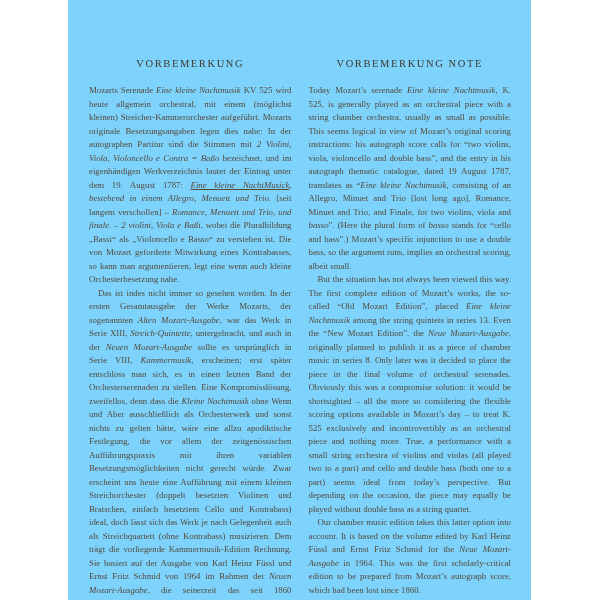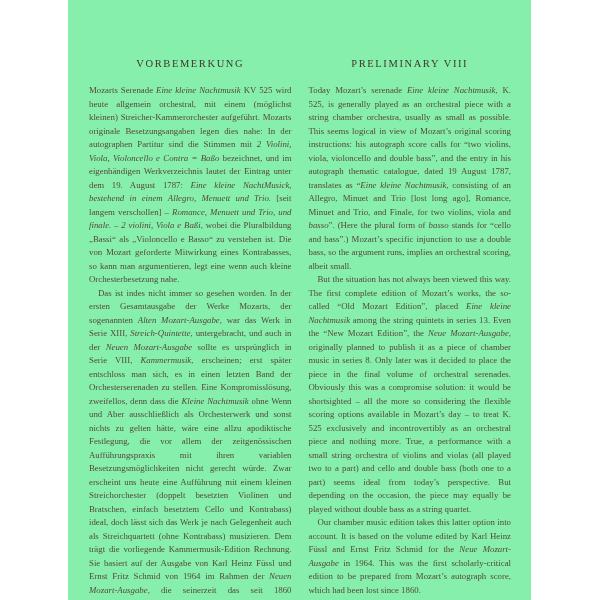--- a/index.html
+++ b/index.html
@@ -7,21 +7,21 @@
     width: 600px; height: 600px;
     background: #ffffff;
     position: relative;
     font-family: "Liberation Serif", "DejaVu Serif", serif;
     overflow: hidden;
   }
   .paper {
     position: absolute;
     left: 68px; top: 0;
     width: 463px; height: 600px;
-    background: #86efac;
+    background: #7dd3fc;
     box-sizing: border-box;
     padding: 0 20px 0 21px;
   }
   .columns {
     display: flex;
     gap: 17px;
   }
   .col {
     flex: 1 1 0;
     min-width: 0;
@@ -39,39 +39,39 @@
     color: #55493a;
     font-size: 8.8px;
     line-height: 13.5px;
   }
   .body-text p.para {
     margin: 0;
     text-align: justify;
   }
   .body-text p.para.indent { text-indent: 9px; font-family: Liberation Serif, serif; }
   .it { font-style: italic; }
-  .ul { text-underline-offset: 1px; }
+  .ul { text-decoration: underline; text-underline-offset: 1px; }
 </style>
 </head>
 <body>
 
 <div class="paper">
   <div class="columns">
 
     <div class="col">
       <h2 class="heading">VORBEMERKUNG</h2>
       <div class="body-text">
           <p class="para"><span>Mozarts Serenade </span><span class="it">Eine kleine Nachtmusik</span><span> KV 525 wird heute allgemein orchestral, mit einem (möglichst kleinen) Streicher-Kammerorchester aufgeführt. Mozarts originale Besetzungsangaben legen dies nahe: In der autographen Partitur sind die Stimmen mit </span><span class="it">2 Violini, Viola, Violoncello e Contra = Baßo</span><span> bezeichnet, und im eigenhändigen Werkverzeichnis lautet der Eintrag unter dem 19. August 1787: </span><span class="it ul">Eine kleine NachtMusick</span><span class="it">, bestehend in einem Allegro, Menuett und Trio.</span><span> [seit langem verschollen] – </span><span class="it">Romance, Menuett und Trio, und finale. – 2 violini, Viola e Baßi</span><span>, wobei die Pluralbildung „Bassi“ als „Violoncello e Basso“ zu verstehen ist. Die von Mozart geforderte Mitwirkung eines Kontrabasses, so kann man argumentieren, legt eine wenn auch kleine Orchesterbesetzung nahe.</span></p>
           <p class="para indent"><span>Das ist indes nicht immer so gesehen worden. In der ersten Gesamtausgabe der Werke Mozarts, der sogenannten </span><span class="it">Alten Mozart-Ausgabe</span><span>, war das Werk in Serie XIII, </span><span class="it">Streich-Quintette</span><span>, untergebracht, und auch in der </span><span class="it">Neuen Mozart-Ausgabe</span><span> sollte es ursprünglich in Serie VIII, </span><span class="it">Kammermusik</span><span>, erscheinen; erst später entschloss man sich, es in einen letzten Band der Orchesterserenaden zu stellen. Eine Kompromisslösung, zweifellos, denn dass die </span><span class="it">Kleine Nachtmusik</span><span> ohne Wenn und Aber ausschließlich als Orchesterwerk und sonst nichts zu gelten hätte, wäre eine allzu apodiktische Festlegung, die vor allem der zeitgenössischen Aufführungspraxis mit ihren variablen Besetzungsmöglichkeiten nicht gerecht würde. Zwar erscheint uns heute eine Aufführung mit einem kleinen Streichorchester (doppelt besetzten Violinen und Bratschen, einfach besetztem Cello und Kontrabass) ideal, doch lässt sich das Werk je nach Gelegenheit auch als Streichquartett (ohne Kontrabass) musizieren. Dem trägt die vorliegende Kammermusik-Edition Rechnung. Sie basiert auf der Ausgabe von Karl Heinz Füssl und Ernst Fritz Schmid von 1964 im Rahmen der </span><span class="it">Neuen Mozart-Ausgabe</span><span>, die seinerzeit das seit 1860 verschollene Autograph erstmals für eine wissenschaftlich-kritische Neuausgabe heranziehen konnte.</span></p>
         </div>
 
     </div>
 
     <div class="col">
-      <h2 class="heading">PRELIMINARY VIII</h2>
+      <h2 class="heading">VORBEMERKUNG NOTE</h2>
       <div class="body-text">
           <p class="para"><span>Today Mozart’s serenade </span><span class="it">Eine kleine Nachtmusik</span><span>, K. 525, is generally played as an orchestral piece with a string chamber orchestra, usually as small as possible. This seems logical in view of Mozart’s original scoring instructions: his autograph score calls for “two violins, viola, violoncello and double bass”, and the entry in his autograph thematic catalogue, dated 19 August 1787, translates as “</span><span class="it">Eine kleine Nachtmusik</span><span>, consisting of an Allegro, Minuet and Trio [lost long ago], Romance, Minuet and Trio, and Finale, for two violins, viola and </span><span class="it">basso</span><span>”. (Here the plural form of </span><span class="it">basso</span><span> stands for “cello and bass”.) Mozart’s specific injunction to use a double bass, so the argument runs, implies an orchestral scoring, albeit small.</span></p>
           <p class="para indent"><span>But the situation has not always been viewed this way. The first complete edition of Mozart’s works, the so-called “Old Mozart Edition”, placed </span><span class="it">Eine kleine Nachtmusik</span><span> among the string quintets in series 13. Even the “New Mozart Edition”, the </span><span class="it">Neue Mozart-Ausgabe</span><span>, originally planned to publish it as a piece of chamber music in series 8. Only later was it decided to place the piece in the final volume of orchestral serenades. Obviously this was a compromise solution: it would be shortsighted – all the more so considering the flexible scoring options available in Mozart’s day – to treat K. 525 exclusively and incontrovertibly as an orchestral piece and nothing more. True, a performance with a small string orchestra of violins and violas (all played two to a part) and cello and double bass (both one to a part) seems ideal from today’s perspective. But depending on the occasion, the piece may equally be played without double bass as a string quartet.</span></p>
           <p class="para indent"><span>Our chamber music edition takes this latter option into account. It is based on the volume edited by Karl Heinz Füssl and Ernst Fritz Schmid for the </span><span class="it">Neue Mozart-Ausgabe</span><span> in 1964. This was the first scholarly-critical edition to be prepared from Mozart’s autograph score, which had been lost since 1860.</span></p>
         </div>
 
     </div>
 
   </div>
 </div>

